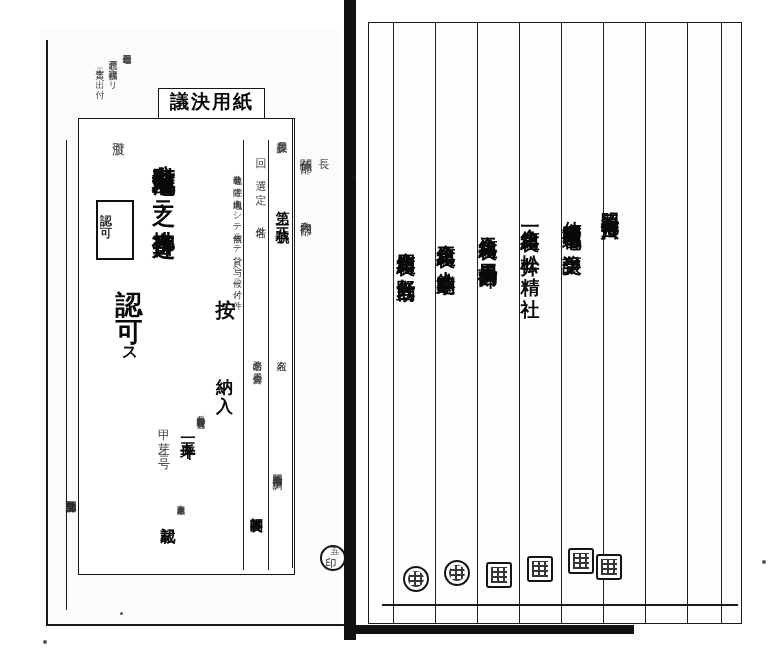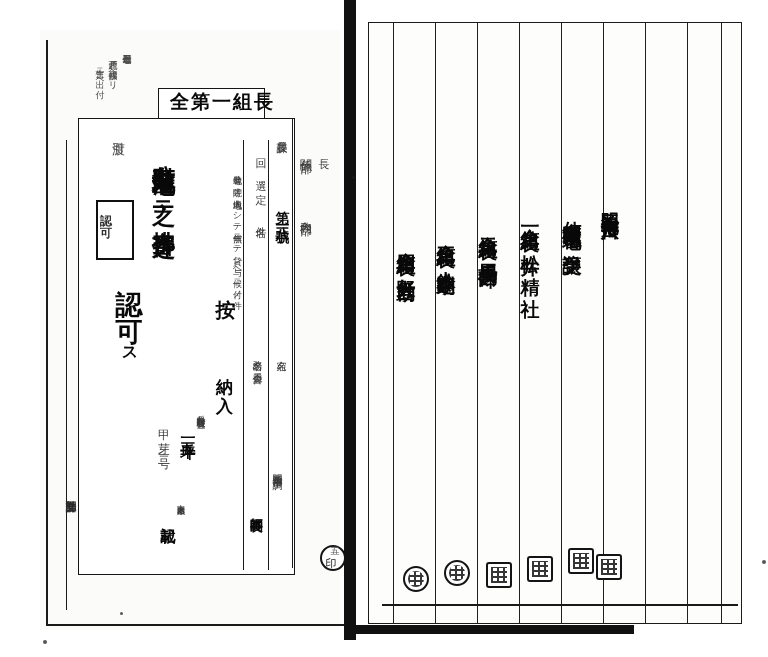--- a/index.html
+++ b/index.html
@@ -167,21 +167,21 @@
 <div id="page">
 
   <div class="paper" id="left-leaf"></div>
 
   <div class="edge" style="left:46px; top:40px; width:2px; height:585px;"></div>
   <div class="edge" style="left:66px; top:140px; width:1px; height:470px;"></div>
   <div class="edge" style="left:46px; top:624px; width:300px; height:2px;"></div>
   <div class="edge" style="left:46px; top:40px; width:1px; height:2px;"></div>
 
   <div id="slip-tab"></div>
-  <div class="vtext brush" style="left:170px; top:92px; font-size:19px; writing-mode:horizontal-tb; text-orientation:mixed; letter-spacing:2px;">全第一組長</div>
+  <div class="vtext brush" style="left:170px; top:92px; font-size:19px; writing-mode:horizontal-tb; text-orientation:mixed; letter-spacing:2px;">議決用紙</div>
 
   <div id="slip"></div>
 
   <div class="edge" style="left:243px; top:140px; width:1px; height:430px;"></div>
   <div class="edge" style="left:268px; top:140px; width:1px; height:430px;"></div>
   <div class="edge" style="left:292px; top:118px; width:1px; height:450px;"></div>
 
   <div class="vtext faint" style="left:318px; top:150px; font-size:11px;">長</div>
   <div class="vtext faint" style="left:276px; top:132px; font-size:11px;">參謀長</div>
   <div class="vtext faint" style="left:255px; top:150px; font-size:11px;">回</div>

